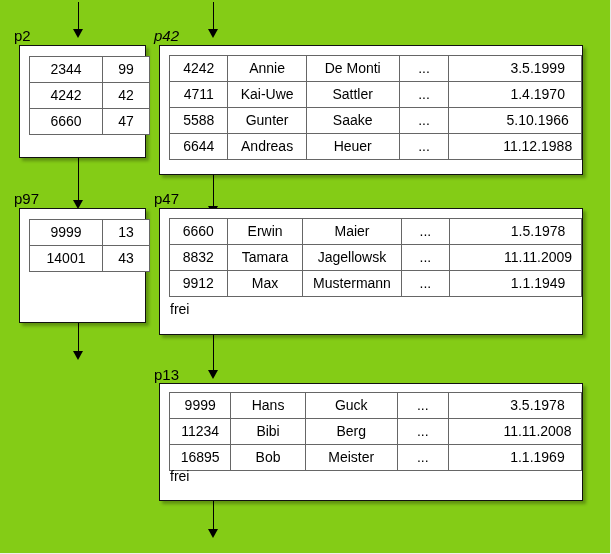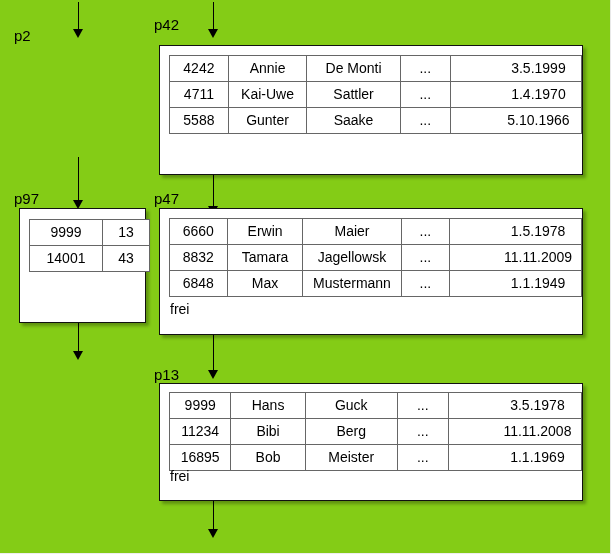--- a/index.html
+++ b/index.html
@@ -133,38 +133,56 @@
     <div class="shaft" style="height:35px;"></div>
     <div class="head" style="top:35px;"></div>
   </div>
 
   <div class="arrow" style="left:208px; top:500px; height:38px;">
     <div class="shaft" style="height:29px;"></div>
     <div class="head" style="top:29px;"></div>
   </div>
 
   <div class="page-label" style="left:14px; top:27px;">p2</div>
+  <div class="page-block" style="left:19px; top:45px; width:127px; height:113px;">
+    <table class="grid index-grid" style="left:9px; top:10px;">
+      <tbody>
+        <tr>
+          <td class="key">2344</td>
+          <td class="ptr">99</td>
+        </tr>
+        <tr>
+          <td class="key">4242</td>
+          <td class="ptr">42</td>
+        </tr>
+        <tr>
+          <td class="key">6660</td>
+          <td class="ptr">47</td>
+        </tr>
+      </tbody>
+    </table>
+  </div>
 
   <div class="page-label" style="left:14px; top:190px;">p97</div>
   <div class="page-block" style="left:19px; top:208px; width:127px; height:115px;">
     <table class="grid index-grid" style="left:9px; top:10px;">
       <tbody>
         <tr>
           <td class="key">9999</td>
           <td class="ptr">13</td>
         </tr>
         <tr>
           <td class="key">14001</td>
           <td class="ptr">43</td>
         </tr>
       </tbody>
     </table>
   </div>
 
-  <div class="page-label" style="left:154px; top:16px;">p42</div>
+  <div class="page-label" style="left:154px; top:27px;font-style:italic;">p42</div>
   <div class="page-block" style="left:159px; top:45px; width:424px; height:130px;">
     <table class="grid data-grid" style="left:9px; top:9px;">
       <tbody>
         <tr>
           <td class="c0">4242</td>
           <td class="c1">Annie</td>
           <td class="c2">De Monti</td>
           <td class="c3">...</td>
           <td class="c4">3.5.1999</td>
         </tr>
@@ -175,20 +193,27 @@
           <td class="c3">...</td>
           <td class="c4">1.4.1970</td>
         </tr>
         <tr>
           <td class="c0">5588</td>
           <td class="c1">Gunter</td>
           <td class="c2">Saake</td>
           <td class="c3">...</td>
           <td class="c4">5.10.1966</td>
         </tr>
+        <tr>
+          <td class="c0">6644</td>
+          <td class="c1">Andreas</td>
+          <td class="c2">Heuer</td>
+          <td class="c3">...</td>
+          <td class="c4">11.12.1988</td>
+        </tr>
       </tbody>
     </table>
   </div>
 
   <div class="page-label" style="left:154px; top:190px;">p47</div>
   <div class="page-block" style="left:159px; top:208px; width:424px; height:127px;">
     <table class="grid data-grid" style="left:9px; top:9px;">
       <tbody>
         <tr>
           <td class="c0">6660</td>
@@ -198,21 +223,21 @@
           <td class="c4">1.5.1978</td>
         </tr>
         <tr>
           <td class="c0">8832</td>
           <td class="c1">Tamara</td>
           <td class="c2">Jagellowsk</td>
           <td class="c3">...</td>
           <td class="c4">11.11.2009</td>
         </tr>
         <tr>
-          <td class="c0">6848</td>
+          <td class="c0">9912</td>
           <td class="c1">Max</td>
           <td class="c2">Mustermann</td>
           <td class="c3">...</td>
           <td class="c4">1.1.1949</td>
         </tr>
       </tbody>
     </table>
     <div class="frei" style="left:10px; top:92px;">frei</div>
   </div>
 

